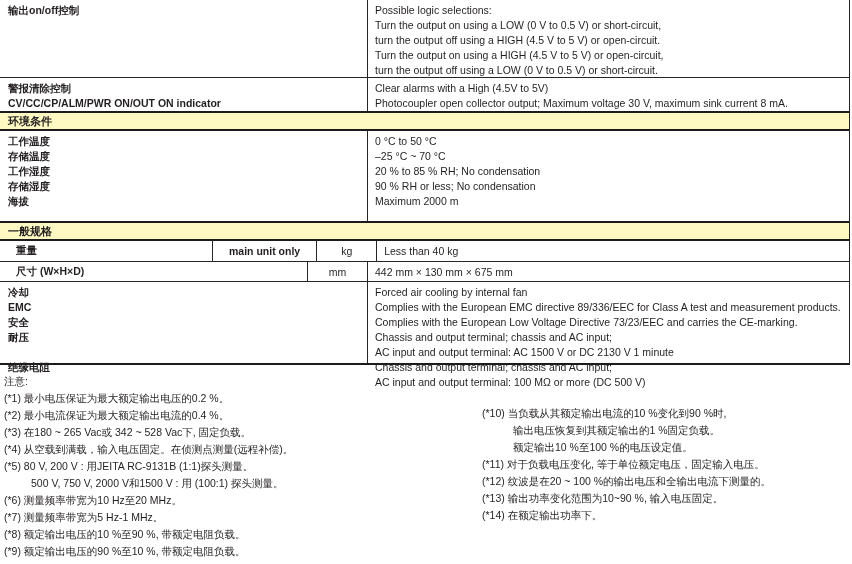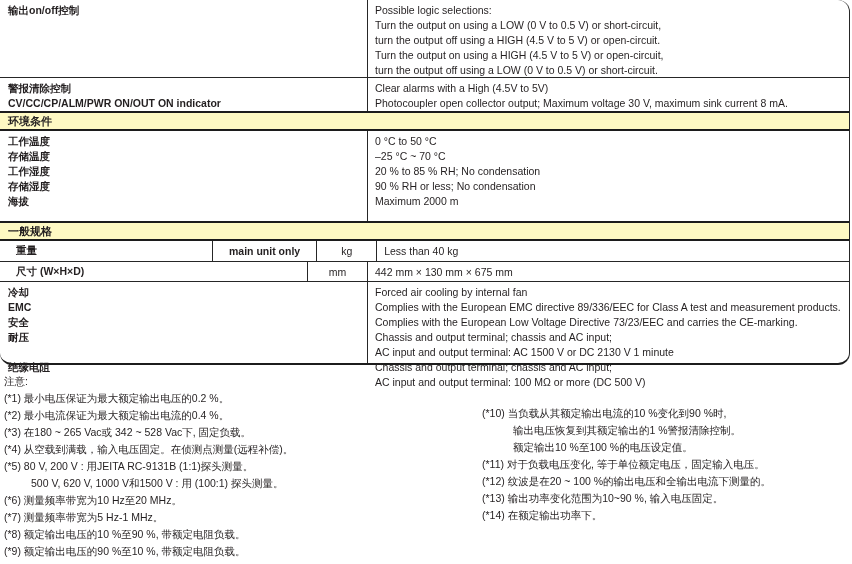--- a/index.html
+++ b/index.html
@@ -10,21 +10,20 @@
     color: #231f20;
     -webkit-font-smoothing: antialiased;
   }
   .page { width: 852px; height: 564px; position: relative; }
 
   
   .spec-table {
     width: 850px;
     border-right: 1px solid #262626;
     border-bottom: 2px solid #1c1c1c;
-    border-radius: 12px;
   }
   .row { display: flex; width: 100%; }
   .cell { padding: 3px 8px 2px 8px; }
   .cell.left  { width: 368px; flex: 0 0 368px; border-right: 1px solid #262626; }
   .cell.right { flex: 1 1 auto; padding-left: 7px; }
   .line { font-size: 10.5px; line-height: 15px; min-height: 15px; white-space: nowrap; }
   .b { font-weight: bold; }
 
   .r1  { height: 77px; }
   .r2  { height: 34px; border-top: 1px solid #262626; }
@@ -153,29 +152,29 @@
   </div>
 
   <div class="notes">
     <div class="notes-left">
       <div class="note-line">注意:</div>
       <div class="note-line">(*1) 最小电压保证为最大额定输出电压的0.2 %。</div>
       <div class="note-line">(*2) 最小电流保证为最大额定输出电流的0.4 %。</div>
       <div class="note-line">(*3) 在180 ~ 265 Vac或 342 ~ 528 Vac下, 固定负载。</div>
       <div class="note-line">(*4) 从空载到满载，输入电压固定。在侦测点测量(远程补偿)。</div>
       <div class="note-line">(*5) 80 V, 200 V : 用JEITA RC-9131B (1:1)探头测量。</div>
-      <div class="note-line cont">500 V, 620 V, 1000 V和1500 V : 用 (100:1) 探头测量。</div>
+      <div class="note-line cont">500 V, 750 V, 2000 V和1500 V : 用 (100:1) 探头测量。</div>
       <div class="note-line">(*6) 测量频率带宽为10 Hz至20 MHz。</div>
       <div class="note-line">(*7) 测量频率带宽为5 Hz-1 MHz。</div>
       <div class="note-line">(*8) 额定输出电压的10 %至90 %, 带额定电阻负载。</div>
       <div class="note-line">(*9) 额定输出电压的90 %至10 %, 带额定电阻负载。</div>
     </div>
     <div class="notes-right">
       <div class="note-line">(*10) 当负载从其额定输出电流的10 %变化到90 %时,</div>
-      <div class="note-line cont">输出电压恢复到其额定输出的1 %警报清除控制。</div>
+      <div class="note-line cont">输出电压恢复到其额定输出的1 %固定负载。</div>
       <div class="note-line cont">额定输出10 %至100 %的电压设定值。</div>
       <div class="note-line">(*11) 对于负载电压变化, 等于单位额定电压，固定输入电压。</div>
       <div class="note-line">(*12) 纹波是在20 ~ 100 %的输出电压和全输出电流下测量的。</div>
       <div class="note-line">(*13) 输出功率变化范围为10~90 %, 输入电压固定。</div>
       <div class="note-line">(*14) 在额定输出功率下。</div>
     </div>
   </div>
 
 </div>
 

